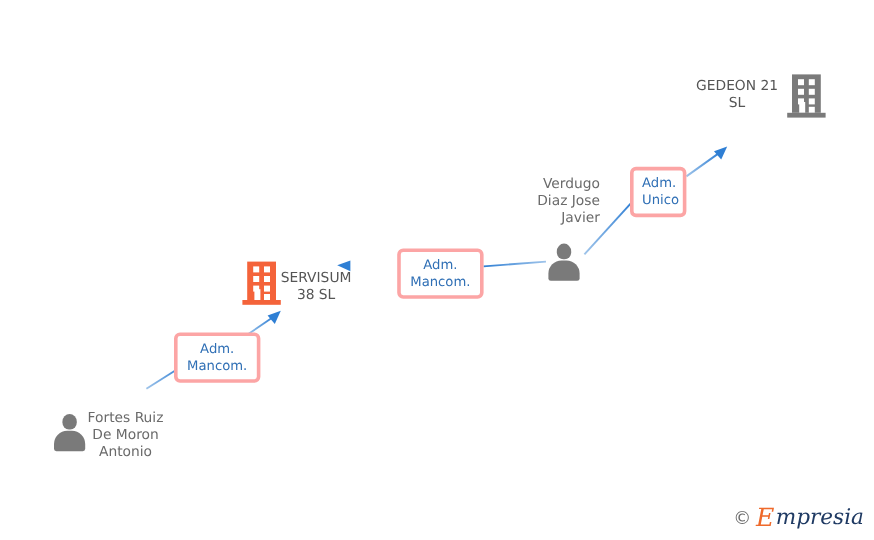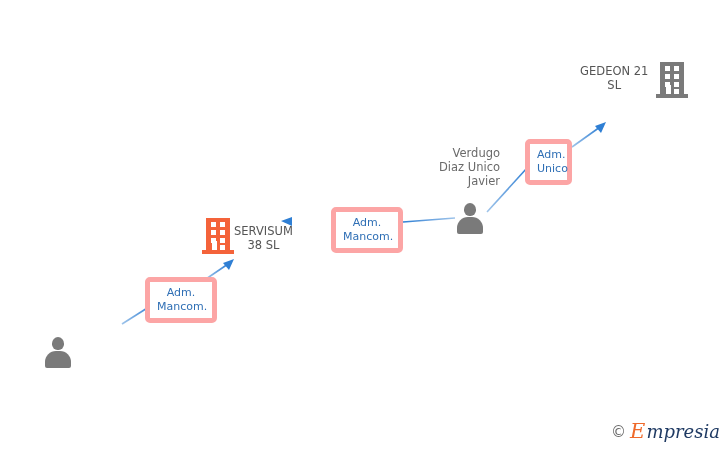--- a/index.html
+++ b/index.html
@@ -106,21 +106,21 @@
     height: 17px;
     border-radius: 11px 11px 2px 2px;
     background: currentColor;
   }
 
   
   .edge-label {
     position: absolute;
     box-sizing: border-box;
     background: #ffffff;
-    border: 5px solid #fca5a5;
+    border: 3px solid #fca5a5;
     border-radius: 5px;
     color: #2f6fb5;
     font-size: 11px;
     line-height: 14px;
     text-align: center;
     padding: 4px 7px;
     white-space: pre-line;
     box-shadow: 0 0 0 0 rgba(0,0,0,0);
   }
 
@@ -224,28 +224,31 @@
 38 SL</div>
   </div>
 
   <div class="node" style="left:455px; top:202px; width:30px; align-items:flex-start;">
     <div class="person">
       <div class="person-head"></div>
       <div class="person-body"></div>
     </div>
   </div>
   <div class="node-label" style="position:absolute; left:420px; top:146px; width:80px; text-align:right;">Verdugo
-Diaz Unico
+Diaz Jose
 Javier</div>
 
   <div class="node" style="left:43px; top:336px; width:116px;">
     <div class="person">
       <div class="person-head"></div>
       <div class="person-body"></div>
     </div>
+    <div class="node-label" style="margin-top:5px;">Fortes Ruiz
+De Moron
+Antonio</div>
   </div>
 
   <div class="edge-label" style="left:525px; top:139px; width:47px;">Adm.
 Unico</div>
 
   <div class="edge-label" style="left:331px; top:207px; width:72px;">Adm.
 Mancom.</div>
 
   <div class="edge-label" style="left:145px; top:277px; width:72px;">Adm.
 Mancom.</div>

